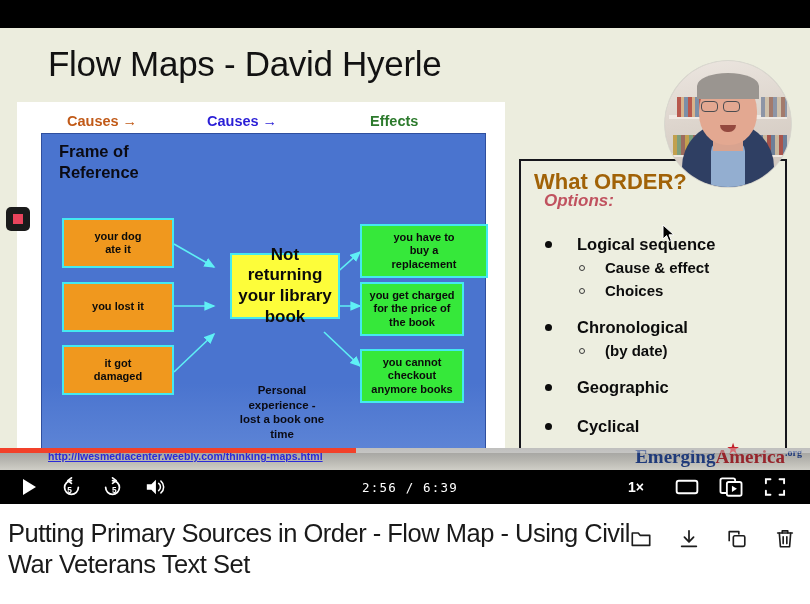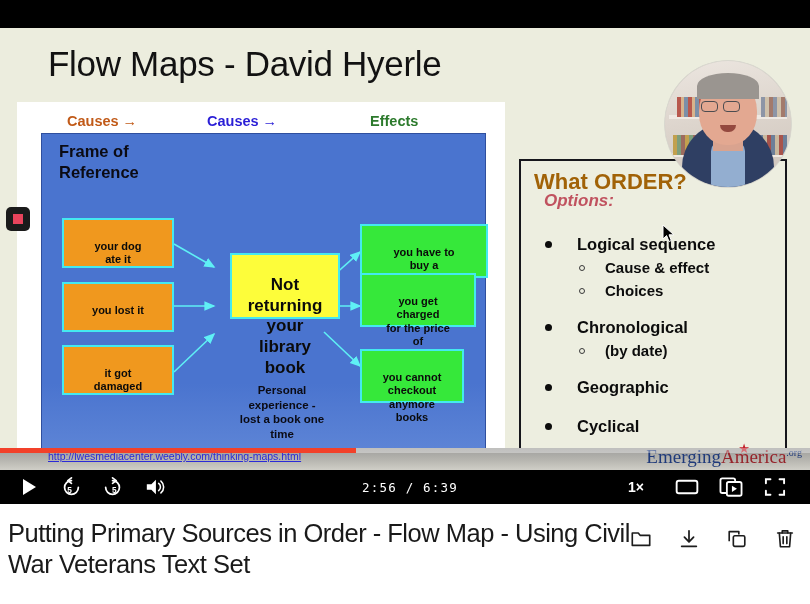--- a/index.html
+++ b/index.html
@@ -51,23 +51,23 @@
     border: 1px solid #2f4f9e;
   }
   .frame-title {
     position: absolute; left: 17px; top: 7px;
     font-size: 16.5px; font-weight: bold; color: #0b0b14; line-height: 1.27;
   }
 
   .node {
     position: absolute;
     border: 2px solid #44e9f0;
-    display: flex; justify-content: center; text-align: center;
+    display: flex; align-items: center; justify-content: center; text-align: center;
     font-size: 11px; font-weight: bold; color: #0b0b0b; line-height: 1.22;
-    padding: 20px;
+    padding: 2px;
   }
   .node.cause  { background: #f0981e; }
   .node.center { background: #fdfd3a; font-size: 17px; margin-left: 16px; }
   .node.effect { background: #36e83a; }
 
   .cap {
     position: absolute; text-align: center;
     font-size: 11.5px; font-weight: bold; color: #0b0b14; line-height: 1.28;
   }
 
@@ -142,20 +142,21 @@
     position: absolute; left: 6px; top: 179px; width: 24px; height: 24px;
     background: #1b1b1b; border-radius: 5px;
     display: flex; align-items: center; justify-content: center;
   }
   .rec i { display: block; width: 10px; height: 10px; background: #e8445c; }
 
   
   .url-strip {
     position: absolute; left: 0; top: 448px; width: 810px; height: 22px;
     background: linear-gradient(180deg,#9d9d9b 0%,#b9b8b2 60%,#cfcec7 100%);
+    font-weight: bold;
   }
   .url-link {
     position: absolute; left: 48px; top: 2px;
     font-size: 10.5px; color: #2a2ad8; text-decoration: underline;
     white-space: nowrap;
   }
   .brand {
     position: absolute; right: 8px; top: -2px;
     font-family: "Liberation Serif", serif; font-size: 19px; white-space: nowrap;
   }
@@ -254,21 +255,21 @@
             <span>it got<br>damaged</span>
           </div>
 
           <div class="node center" style="left:172px; top:119px; width:110px; height:66px;">
             <span>Not returning<br>your library book</span>
           </div>
 
           <div class="node effect" style="left:318px; top:90px; width:128px; height:54px;">
             <span>you have to<br>buy a<br>replacement</span>
           </div>
-          <div class="node effect" style="left:318px; top:139px; width:116px; height:54px;">
+          <div class="node effect" style="left:318px; top:148px; width:104px; height:54px;">
             <span>you get charged<br>for the price of<br>the book</span>
           </div>
           <div class="node effect" style="left:318px; top:215px; width:104px; height:54px;">
             <span>you cannot<br>checkout<br>anymore books</span>
           </div>
 
           <div class="cap" style="left:188px; top:249px; width:104px;">
             Personal<br>experience -<br>lost a book one<br>time
           </div>
 

